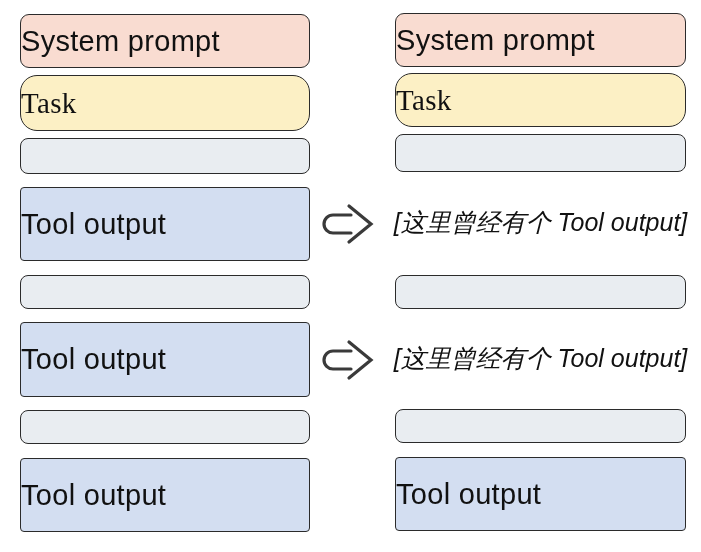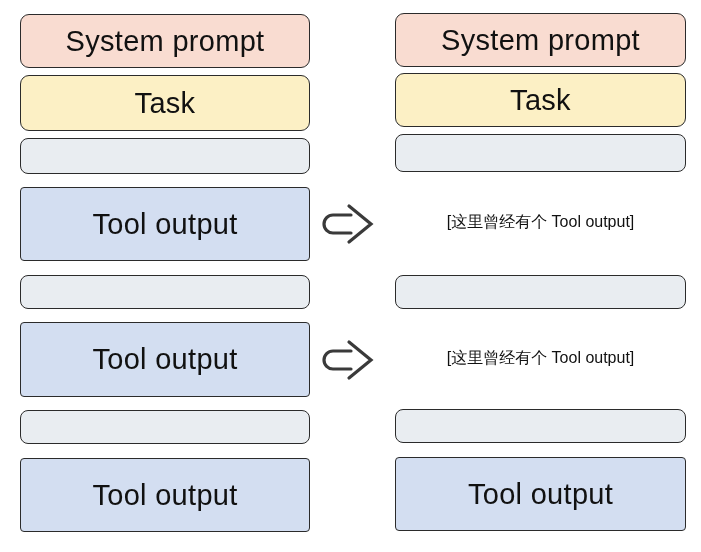--- a/index.html
+++ b/index.html
@@ -14,40 +14,41 @@
     height: 552px;
     background: #ffffff;
     overflow: hidden;
   }
   .box {
     position: absolute;
     box-sizing: border-box;
     border: 1.6px solid var(--border, #2b2b2b);
     display: flex;
     align-items: center;
-    justify-content: center;
+    justify-content: flex-start;
   }
   .box.pink   { background: var(--pink, #f9dcd1);  border-radius: 9px; }
-  .box.yellow { background: var(--yellow, #fcf0c5); border-radius: 9px; }
+  .box.yellow { background: var(--yellow, #fcf0c5); border-radius: 17px; font-family: Liberation Serif, serif; }
   .box.gray   { background: var(--gray, #e9edf1);  border-radius: 8px; border-width: 1.4px; }
   .box.blue   { background: var(--blue, #d3def1);  border-radius: 4px; }
   .lbl {
     font-size: 29px;
     color: var(--text, #111111);
     letter-spacing: 0.3px;
     white-space: nowrap;
   }
   .repl {
     position: absolute;
     display: flex;
     align-items: center;
     justify-content: center;
-    font-size: 16px;
+    font-size: 25px;
     color: var(--text, #111111);
     white-space: nowrap;
+    font-style: italic;
   }
   svg.arrow { position: absolute; }
 </style>
 </head>
 <body>
 
 <div class="canvas">
 
   <div class="box pink" style="left:20px; top:14px; width:290px; height:54px">
     <span class="lbl">System prompt</span>

